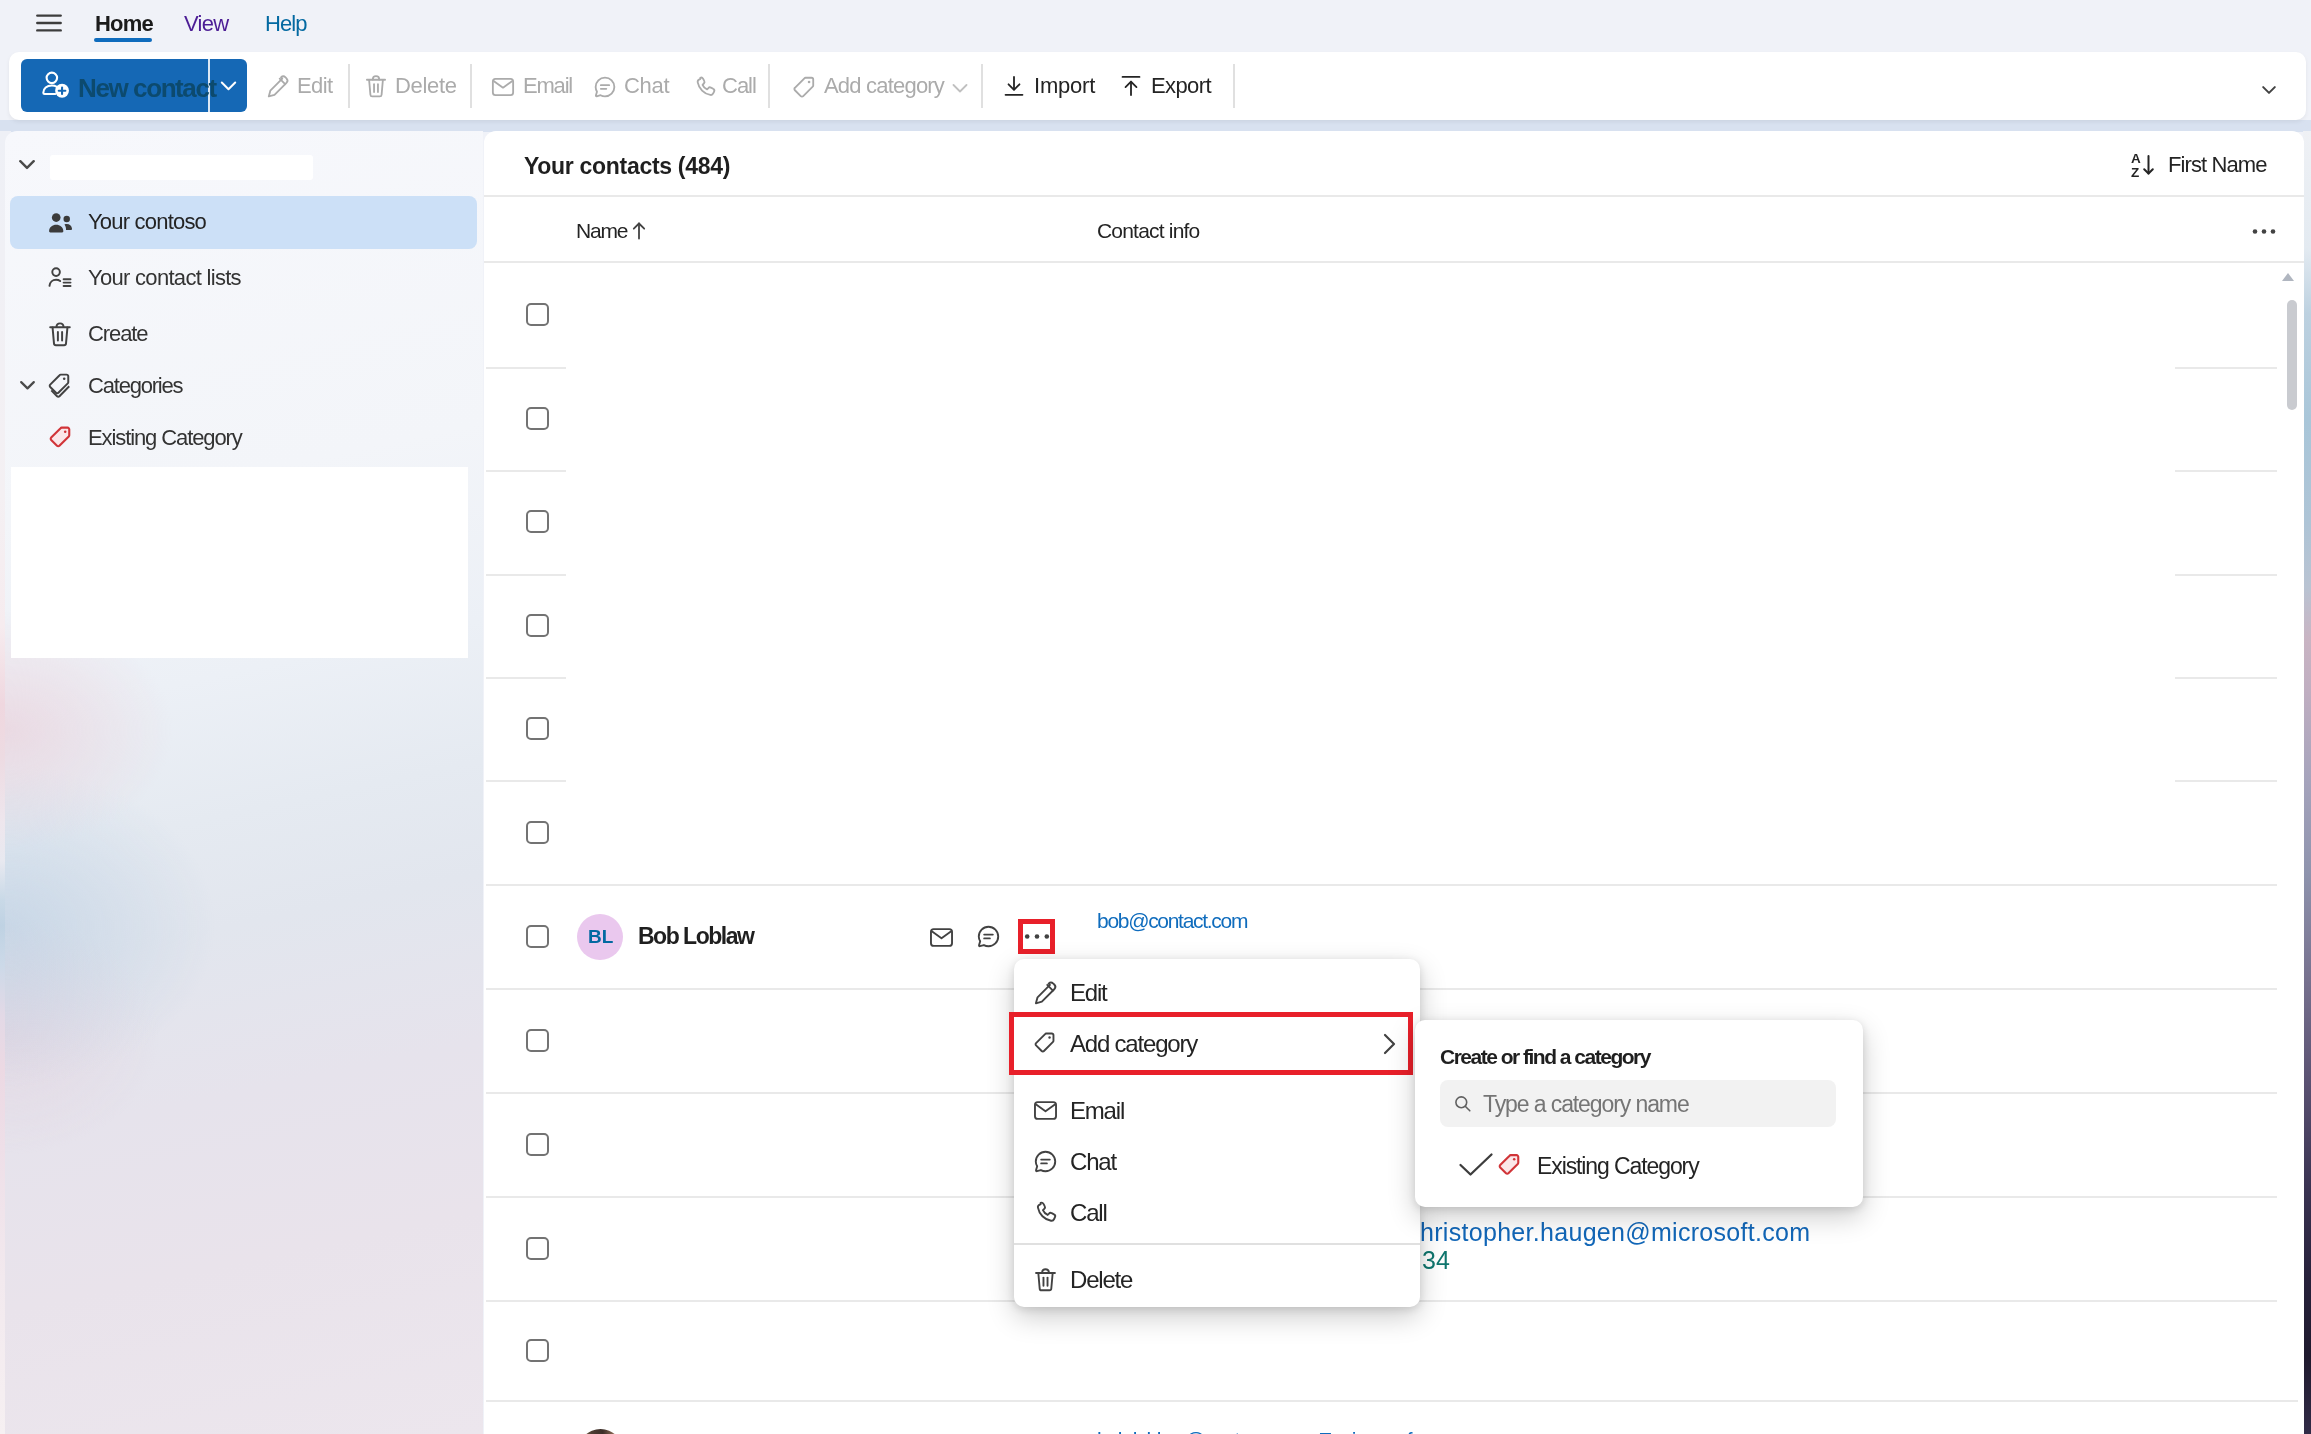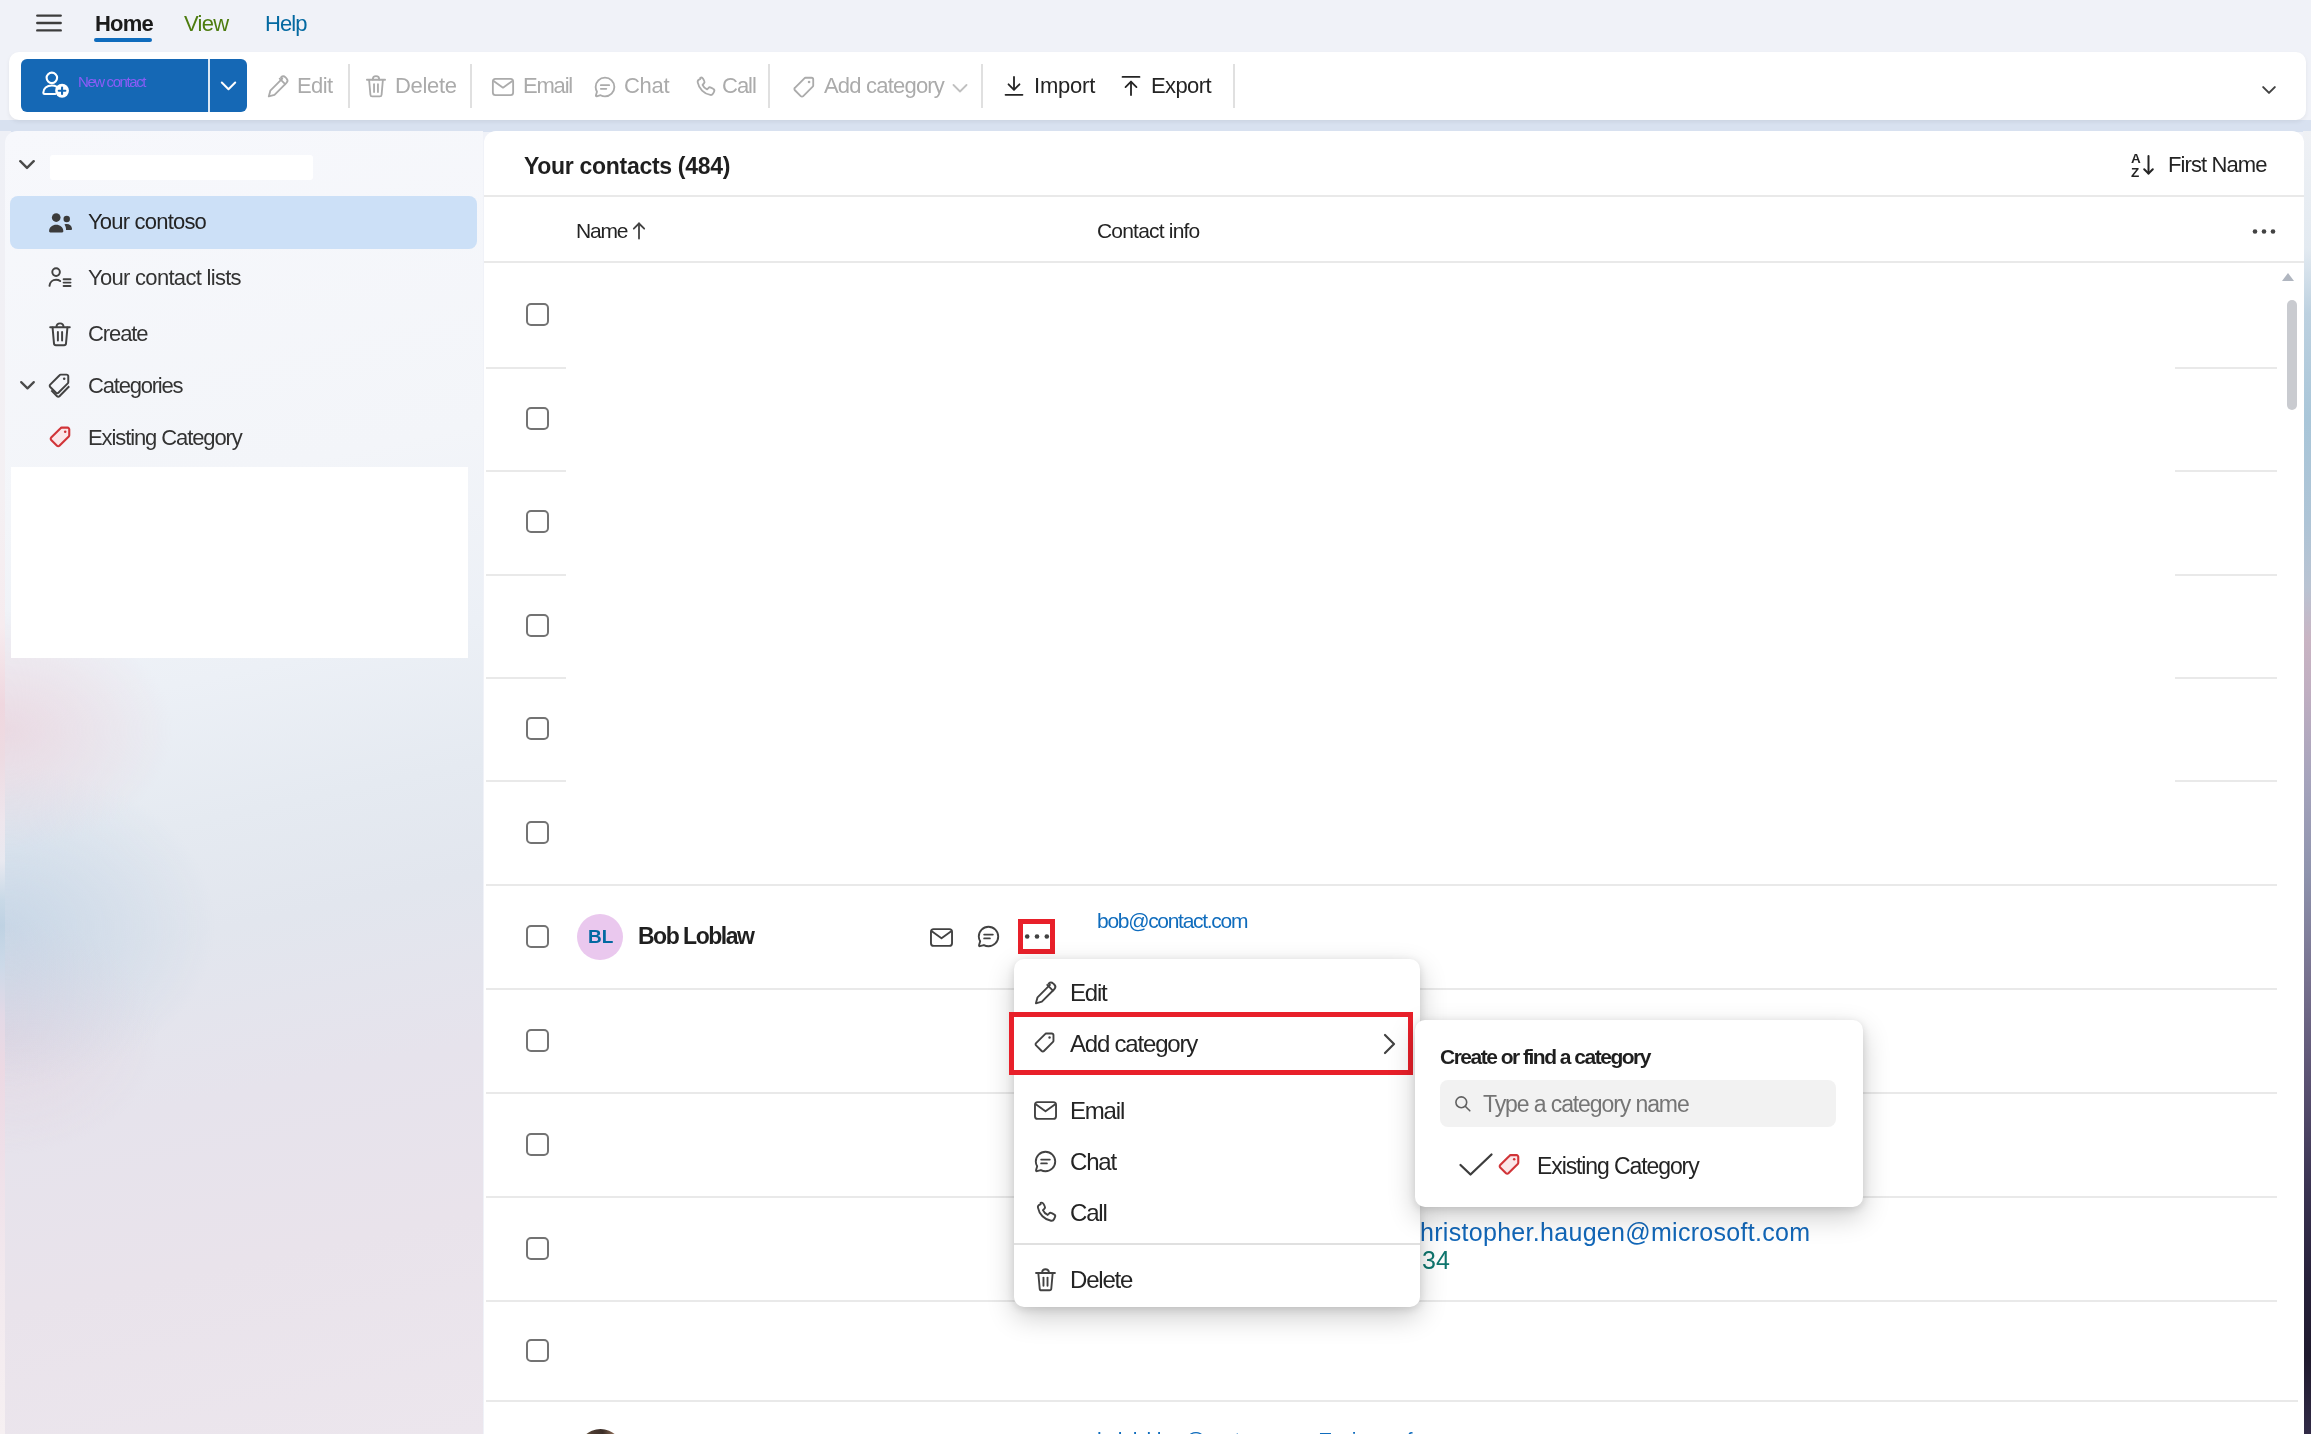--- a/index.html
+++ b/index.html
@@ -23,39 +23,39 @@
 
 <svg class="abs" style="left:36px;top:14px" width="26" height="18" viewBox="0 0 26 18">
       <g stroke="#3d3d3d" stroke-width="2.4" stroke-linecap="round">
         <line x1="1.3" y1="1.6" x2="24.7" y2="1.6"></line>
         <line x1="1.3" y1="9" x2="24.7" y2="9"></line>
         <line x1="1.3" y1="16.4" x2="24.7" y2="16.4"></line>
       </g>
     </svg>
 <div class="lbl" style="left:95px;top:11px;font-size:22px;font-weight:700;letter-spacing:-0.8px;color:#1b1b1b">Home</div>
 <div class="abs" style="left:94px;top:38px;width:58px;height:4px;border-radius:2px;background:#0f6cbd"></div>
-<div class="lbl" style="left:184px;top:11px;font-size:22px;letter-spacing:-0.7px;color:#4d7c0f">View</div>
+<div class="lbl" style="left:184px;top:11px;font-size:22px;letter-spacing:-0.7px;color:#4c1d95">View</div>
 <div class="lbl" style="left:265px;top:11px;font-size:22px;letter-spacing:-0.9px;color:#0369a1">Help</div>
 
 <div class="abs" style="left:9px;top:52px;width:2297px;height:68px;border-radius:10px;background:#fff;box-shadow:0 2px 4px rgba(0,0,0,.06)"></div>
 
 <div class="abs" style="left:21px;top:59px;width:226px;height:53px;border-radius:6px;background:#1568b5"></div>
 <div class="abs" style="left:208px;top:59px;width:2px;height:53px;background:rgba(255,255,255,.85)"></div>
 <svg class="abs" style="left:40px;top:69px" width="30" height="30" viewBox="0 0 20 20">
       <g fill="none" stroke="#fff" stroke-width="1.4" stroke-linecap="round">
         <circle cx="7.9" cy="5.9" r="3.5"></circle>
         <path d="M11.3 11.9c-.9-.5-2-.9-3.4-.9-3.4 0-5.7 2-5.7 4.8 0 .5.4.9.9.9h7.1"></path>
       </g>
       <circle cx="14.7" cy="14.5" r="4.6" fill="#fff"></circle>
       <g stroke="#1568b5" stroke-width="1.4" stroke-linecap="round">
         <line x1="14.7" y1="12.3" x2="14.7" y2="16.7"></line>
         <line x1="12.5" y1="14.5" x2="16.9" y2="14.5"></line>
       </g>
     </svg>
-<div class="lbl" style="left:78px;top:73px;font-size:15px;font-weight:400;letter-spacing:-1.4px;color:#8b5cf6">New contact</div>
+<div class="lbl" style="left:78px;top:73px;font-size:26px;font-weight:700;letter-spacing:-1.4px;color:#0c4a6e">New contact</div>
 <svg class="abs" style="left:220px;top:81px" width="17" height="10" viewBox="0 0 17 10">
       <path d="M1.8 1.5l6.7 6.7 6.7-6.7" fill="none" stroke="#fff" stroke-width="2" stroke-linecap="round" stroke-linejoin="round"></path>
     </svg>
 
 <svg class="abs" style="left:265px;top:73px" width="26" height="26" viewBox="0 0 20 20">
       <g fill="none" stroke="#ababab" stroke-width="1.4" stroke-linecap="round" stroke-linejoin="round">
         <path d="M12.3 3.4a2.5 2.5 0 013.5 0l.7.7a2.5 2.5 0 010 3.5l-9.2 9.2-4.4 1.2 1.2-4.4 9.2-9.2z"></path>
         <path d="M11.3 4.4l4.2 4.2"></path>
       </g>
     </svg>

